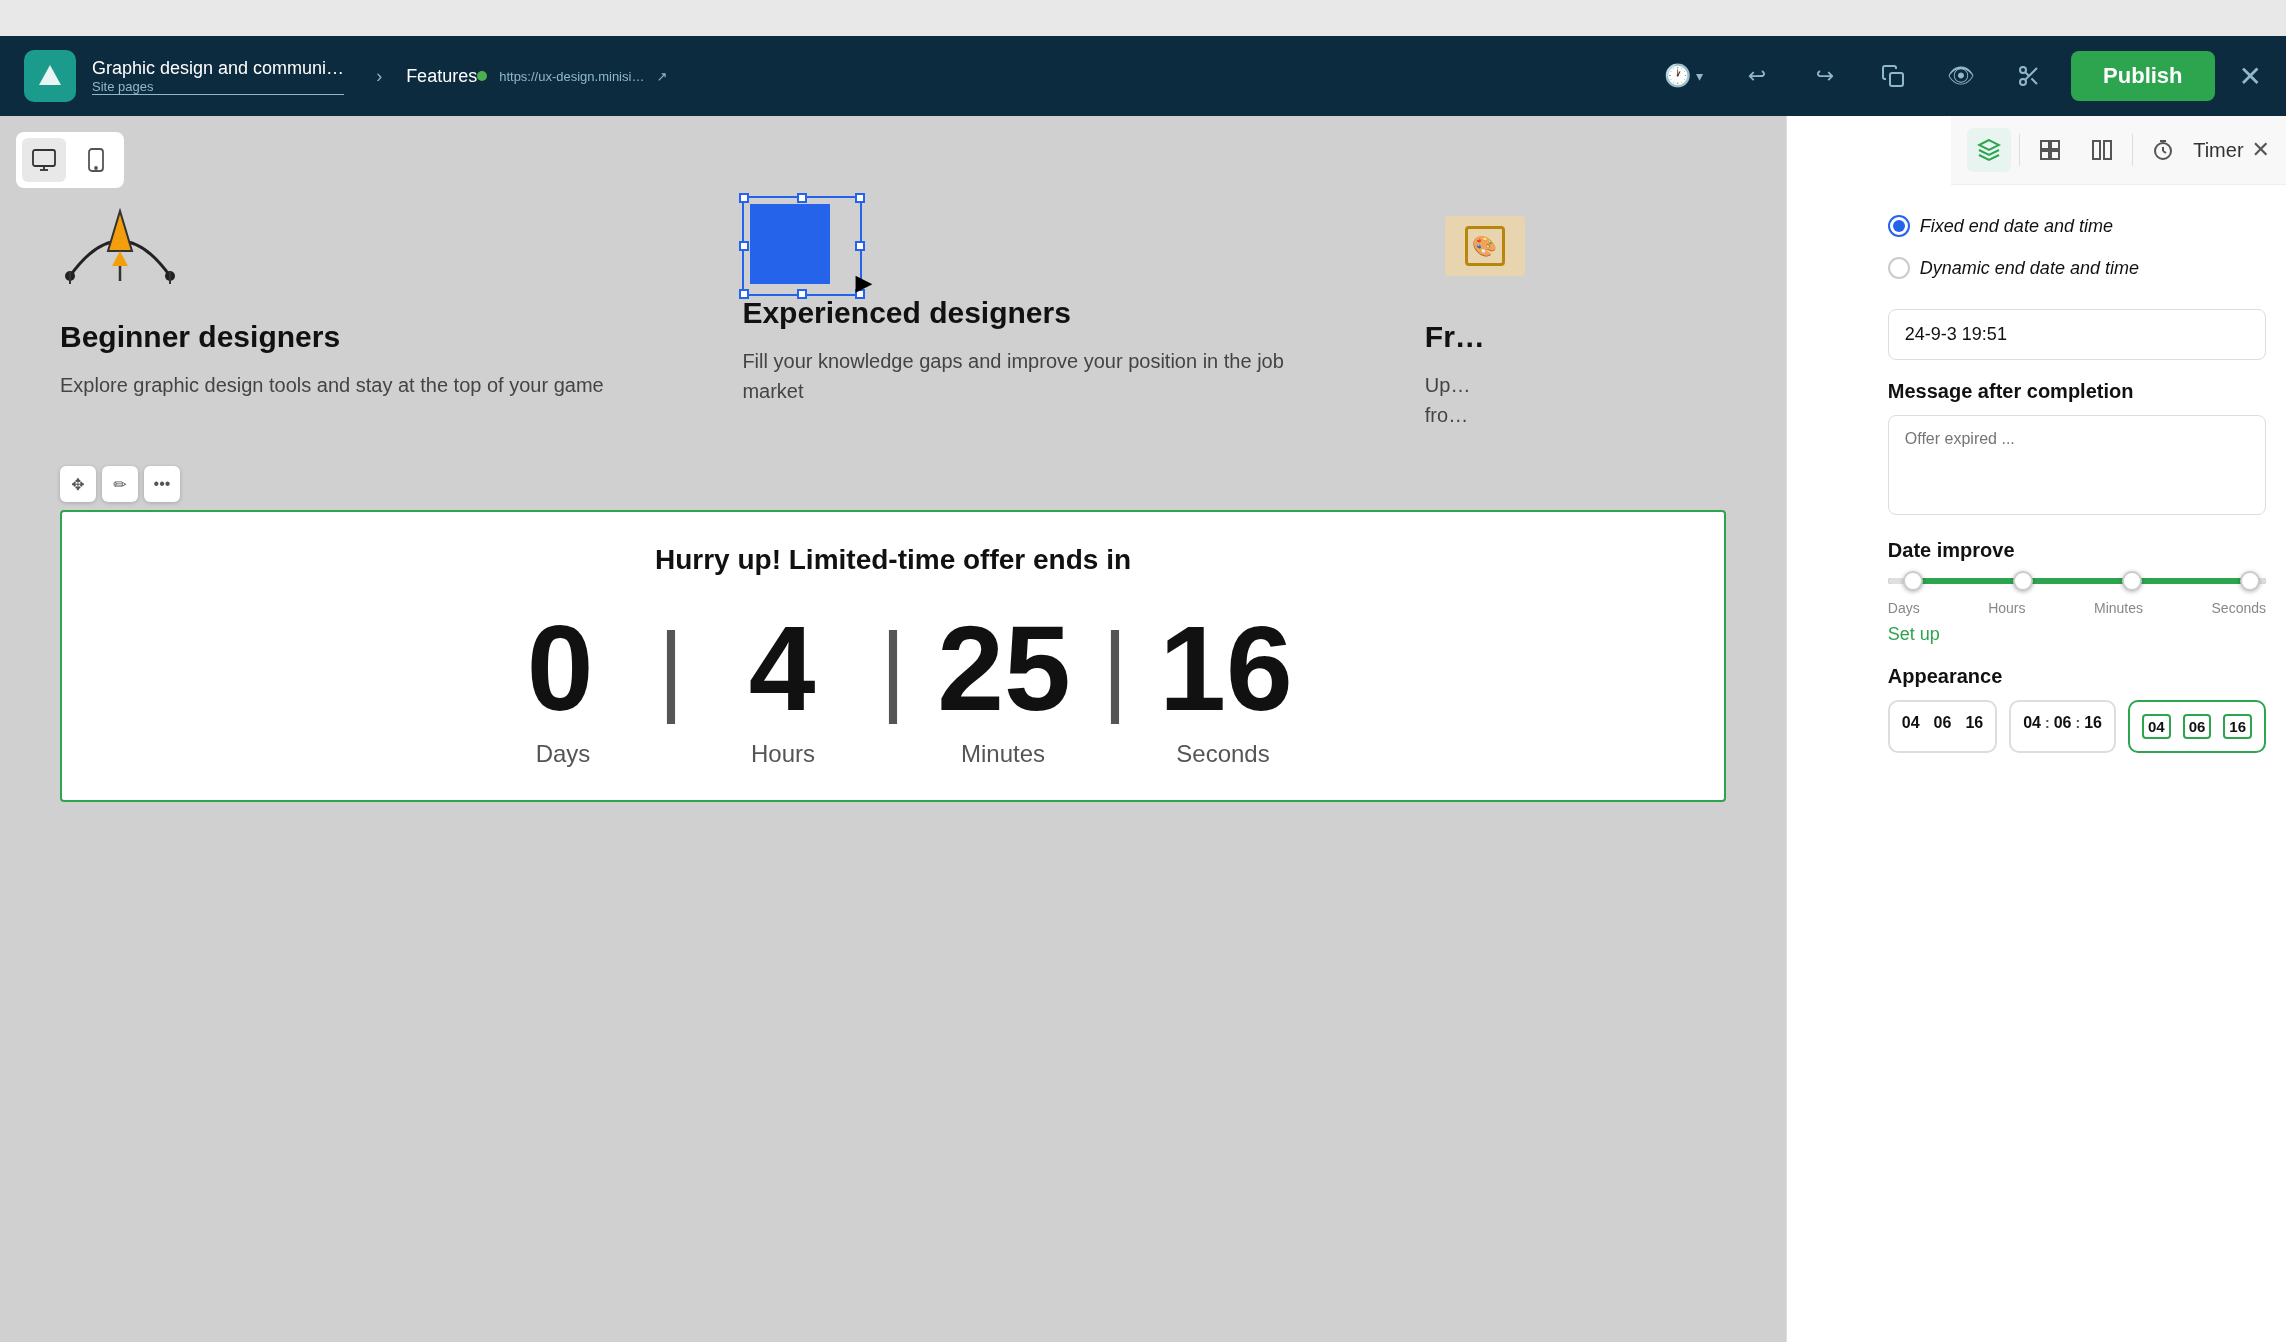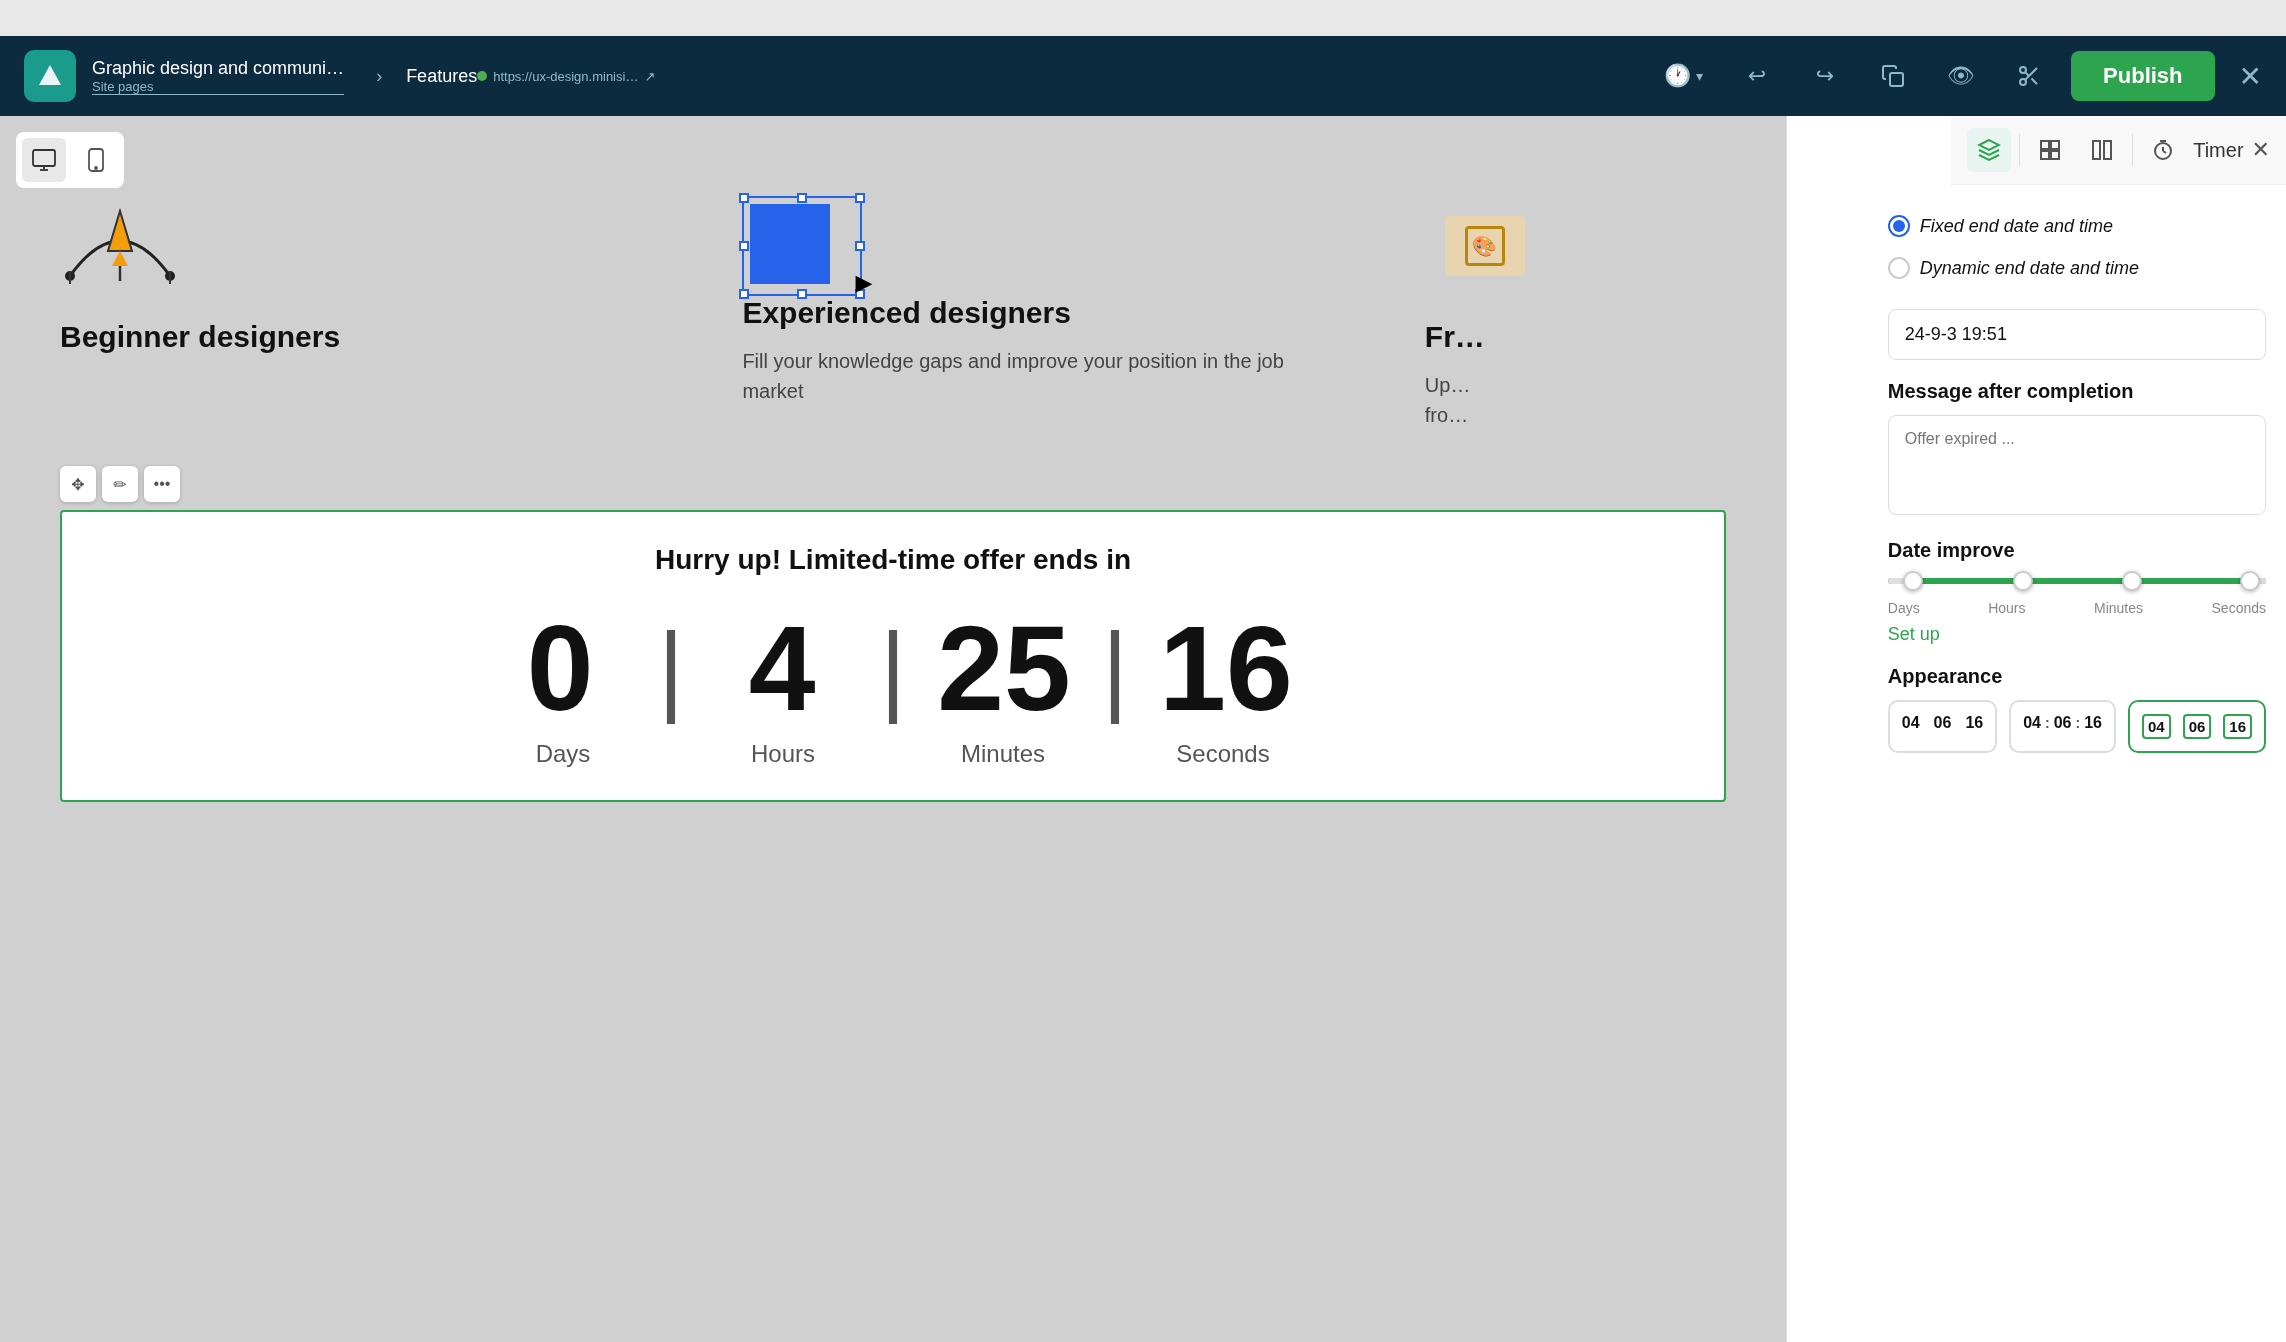--- a/index.html
+++ b/index.html
@@ -23,21 +23,21 @@
       border-radius: 10px;
       display: flex; align-items: center; justify-content: center;
       color: white; font-size: 22px; font-weight: bold;
     }
     .topbar-site-info { display: flex; flex-direction: column; margin-right: 8px; }
     .topbar-site-name { color: white; font-size: 18px; font-weight: 500; }
     .topbar-site-pages { color: #90b8c8; font-size: 13px; border-bottom: 1px solid #90b8c8; cursor: pointer; }
     .topbar-arrow { color: #90b8c8; font-size: 18px; margin: 0 8px; }
     .topbar-page-section { display: flex; flex-direction: row; }
     .topbar-page-name { color: white; font-size: 18px; font-weight: 500; }
-    .topbar-url { display: flex; align-items: center; gap: 6px; color: #90b8c8; font-size: 13px; }
+    .topbar-url { display: flex; align-items: center; gap: 12px; color: #90b8c8; font-size: 13px; }
     .topbar-url-dot { width: 10px; height: 10px; background: #4caf50; border-radius: 50%; }
     .topbar-spacer { flex: 1; }
     .topbar-actions { display: flex; align-items: center; gap: 16px; }
     .topbar-icon-btn {
       width: 52px; height: 52px;
       border-radius: 8px;
       border: none;
       background: transparent;
       color: #90b8c8;
       font-size: 22px;
@@ -427,20 +427,21 @@
               <line x1="60" y1="70" x2="60" y2="85" stroke="#333" stroke-width="2.5"></line>
 
               <circle cx="10" cy="80" r="5" fill="#222"></circle>
               <circle cx="110" cy="80" r="5" fill="#222"></circle>
 
               <line x1="10" y1="75" x2="10" y2="88" stroke="#333" stroke-width="2"></line>
               <line x1="110" y1="75" x2="110" y2="88" stroke="#333" stroke-width="2"></line>
             </svg>
           </div>
           <div class="feature-title">Beginner designers</div>
+          <div class="feature-desc">Explore graphic design tools and stay at the top of your game</div>
         </div>
 
         <div class="feature-card">
           <div class="selected-element">
             <div class="blue-square"></div>
             <div class="selection-handles">
               <div class="handle tl"></div>
               <div class="handle tr"></div>
               <div class="handle bl"></div>
               <div class="handle br"></div>

